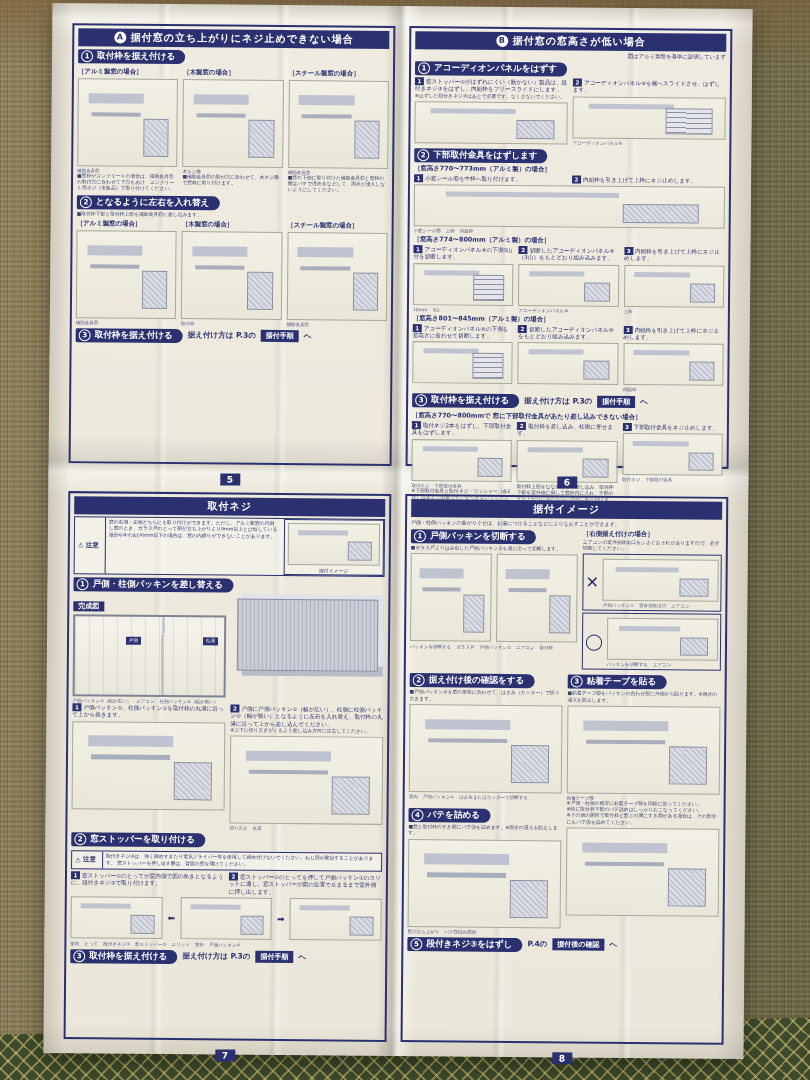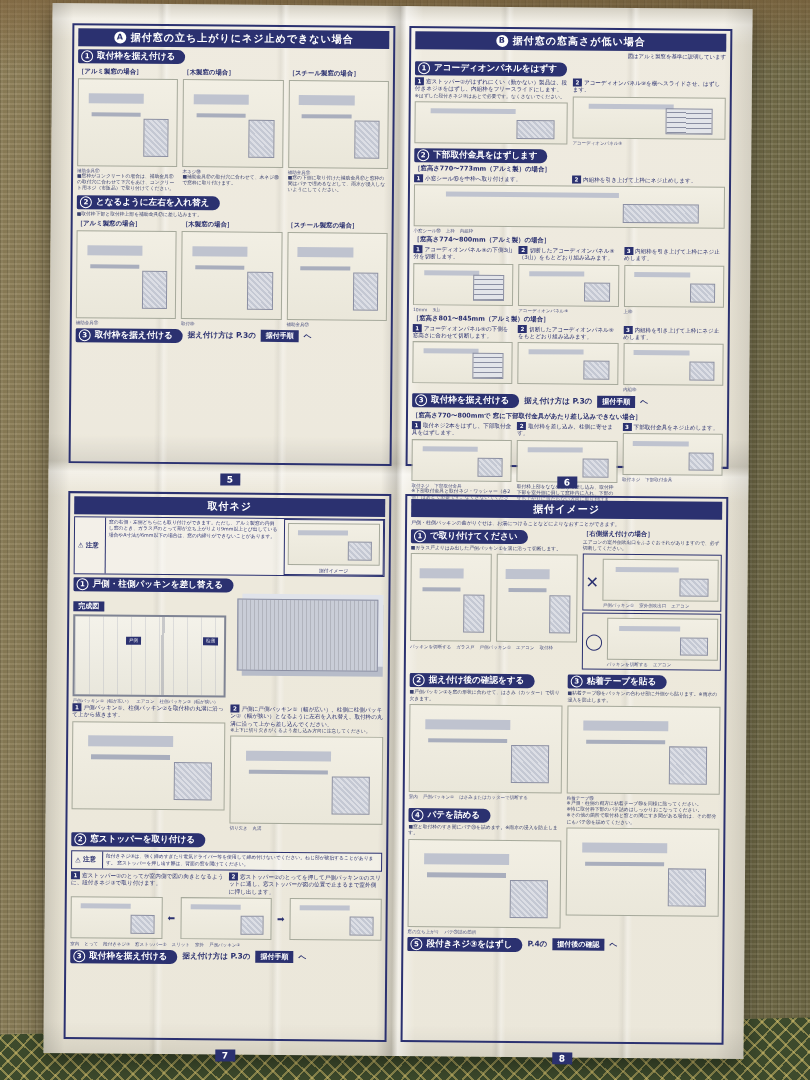--- a/index.html
+++ b/index.html
@@ -390,21 +390,21 @@
 
       <section class="page">
         <header class="bar">
           <span>据付イメージ</span>
         </header>
         <div class="intro">戸側・柱側パッキンの曲がりぐせは、お湯につけることなどによりなおすことができます。</div>
         <div class="flexr">
           <div class="grow" style="flex:1.2">
             <div class="pill">
               <span class="n">1</span>
-              <span>で取り付けてください</span>
+              <span>戸側パッキンを切断する</span>
             </div>
             <div class="note">■ガラス戸よりはみ出した戸側パッキン①を溝に沿って切断します。</div>
             <div class="flexr">
               <div class="diag tall grow"></div>
               <div class="diag tall grow"></div>
             </div>
             <div class="lbls">
               <span>パッキンを切断する</span>
               <span>ガラス戸</span>
               <span>戸側パッキン①</span>

